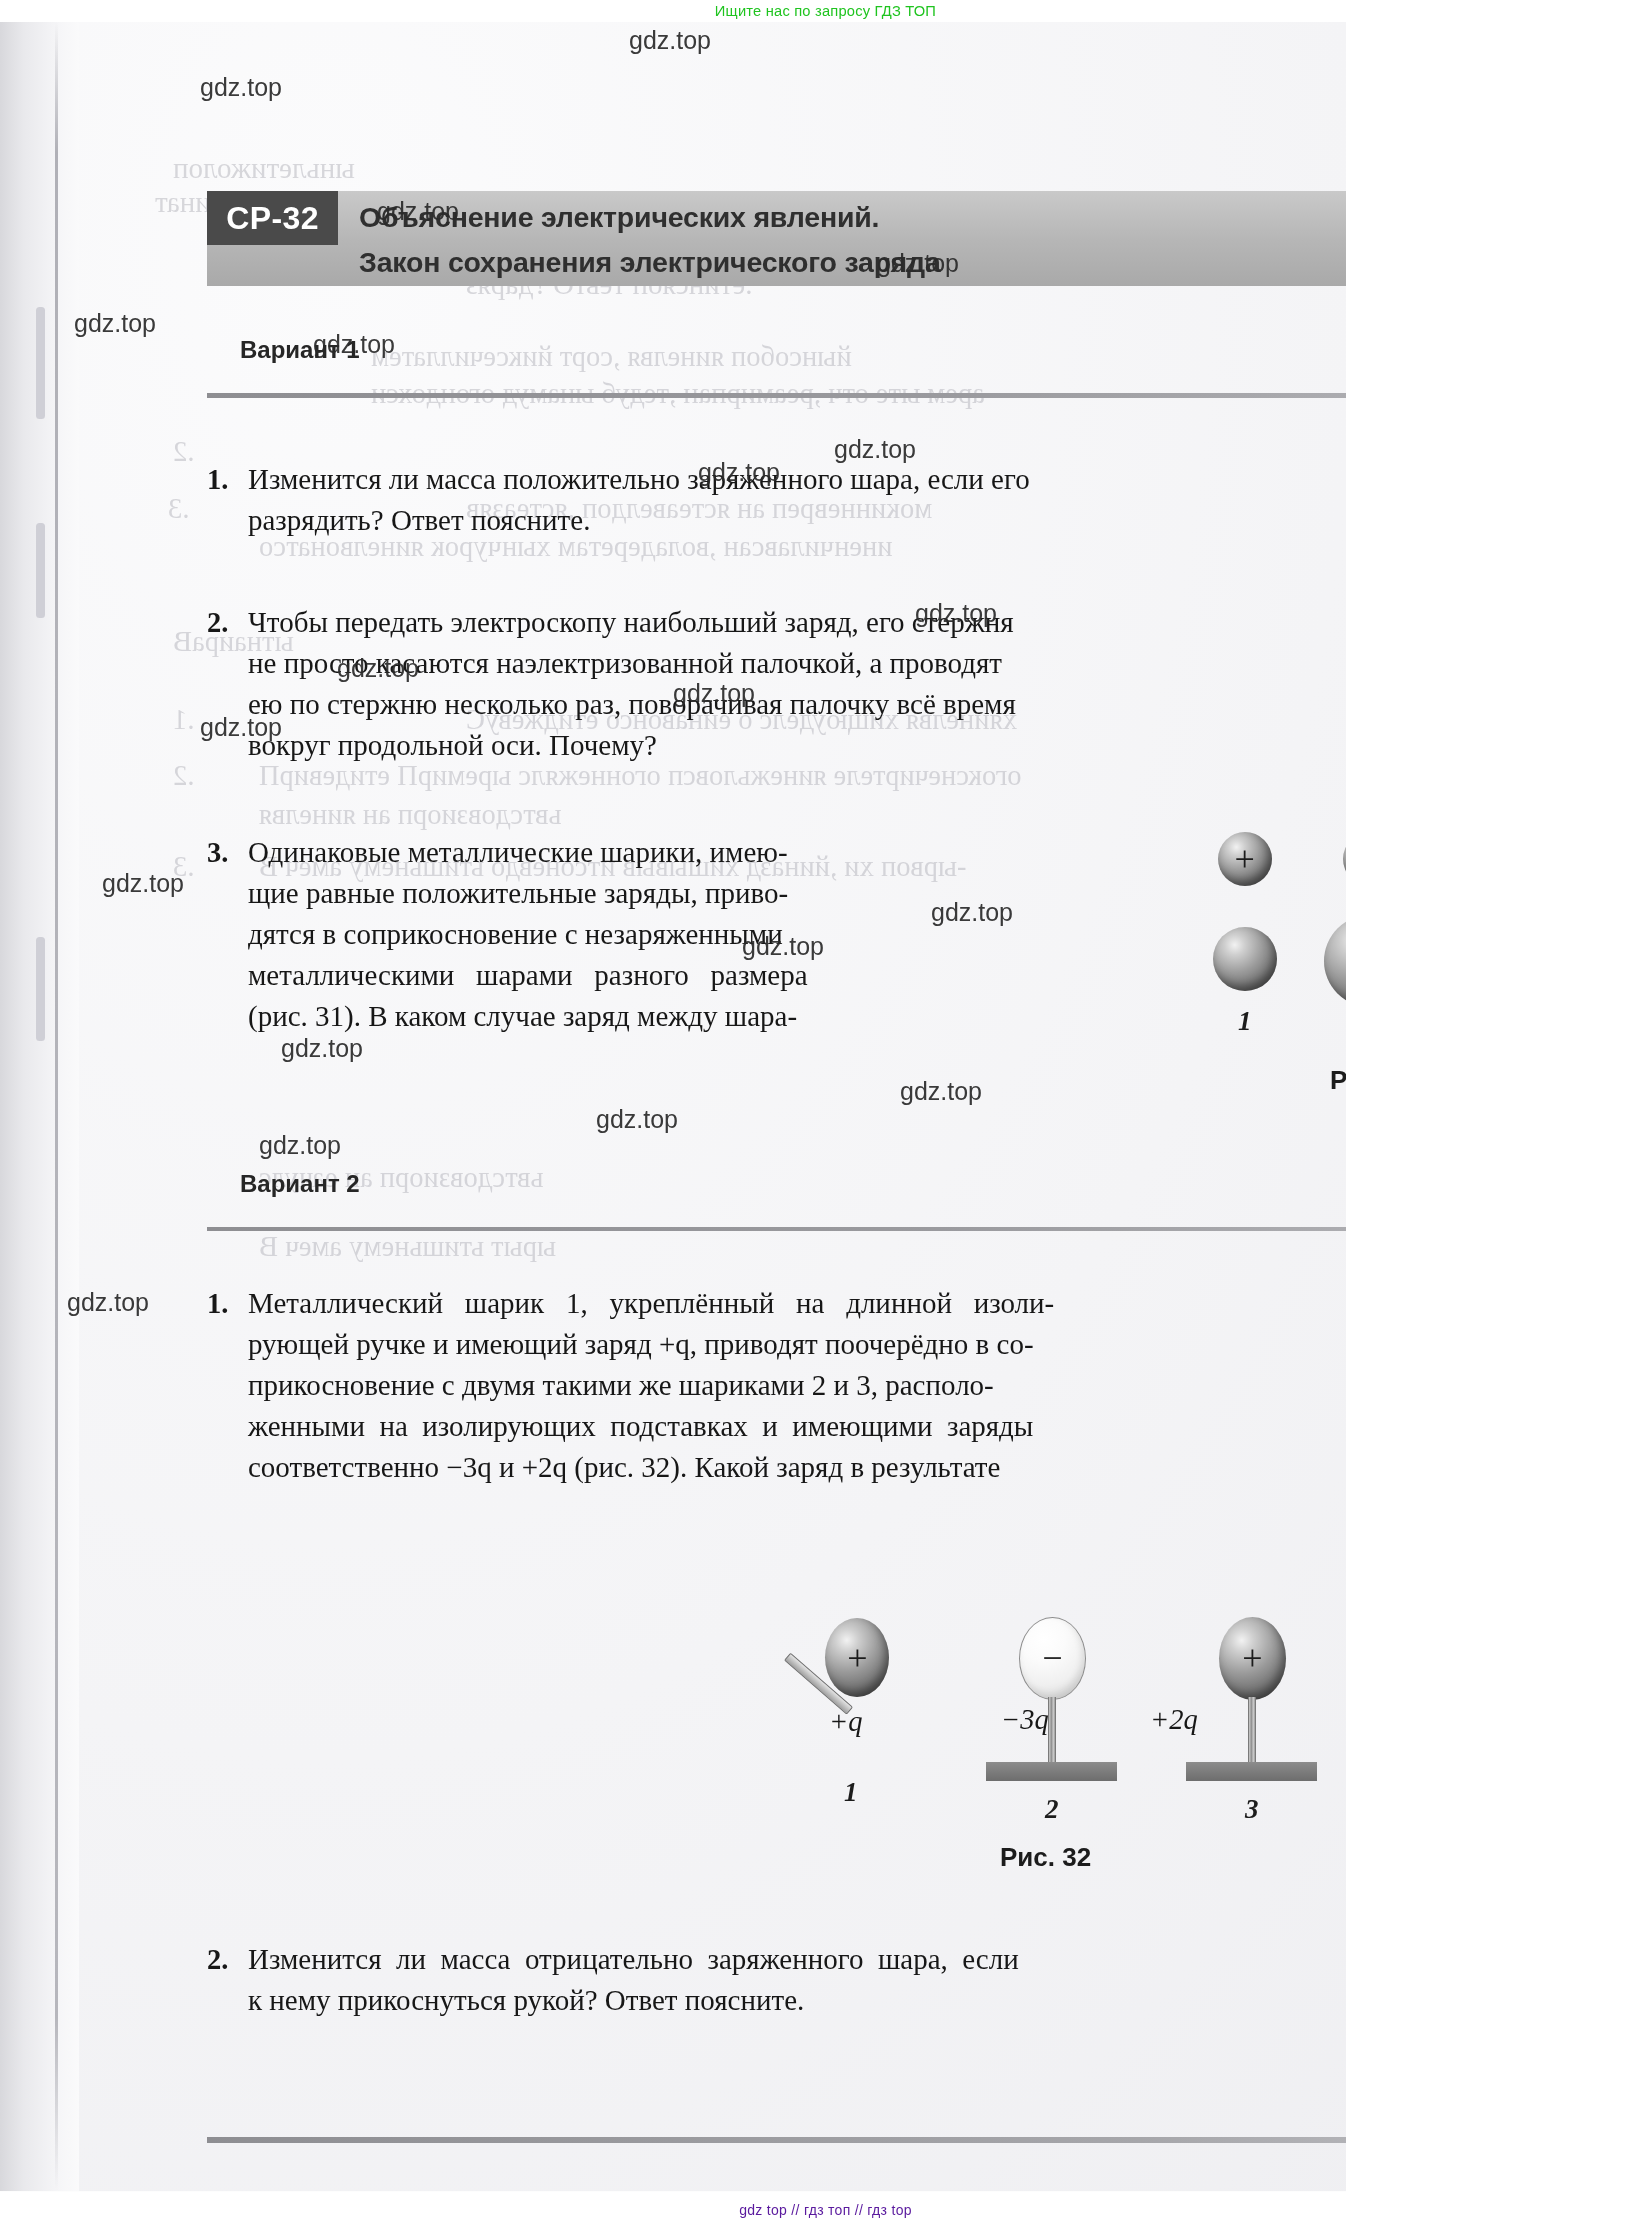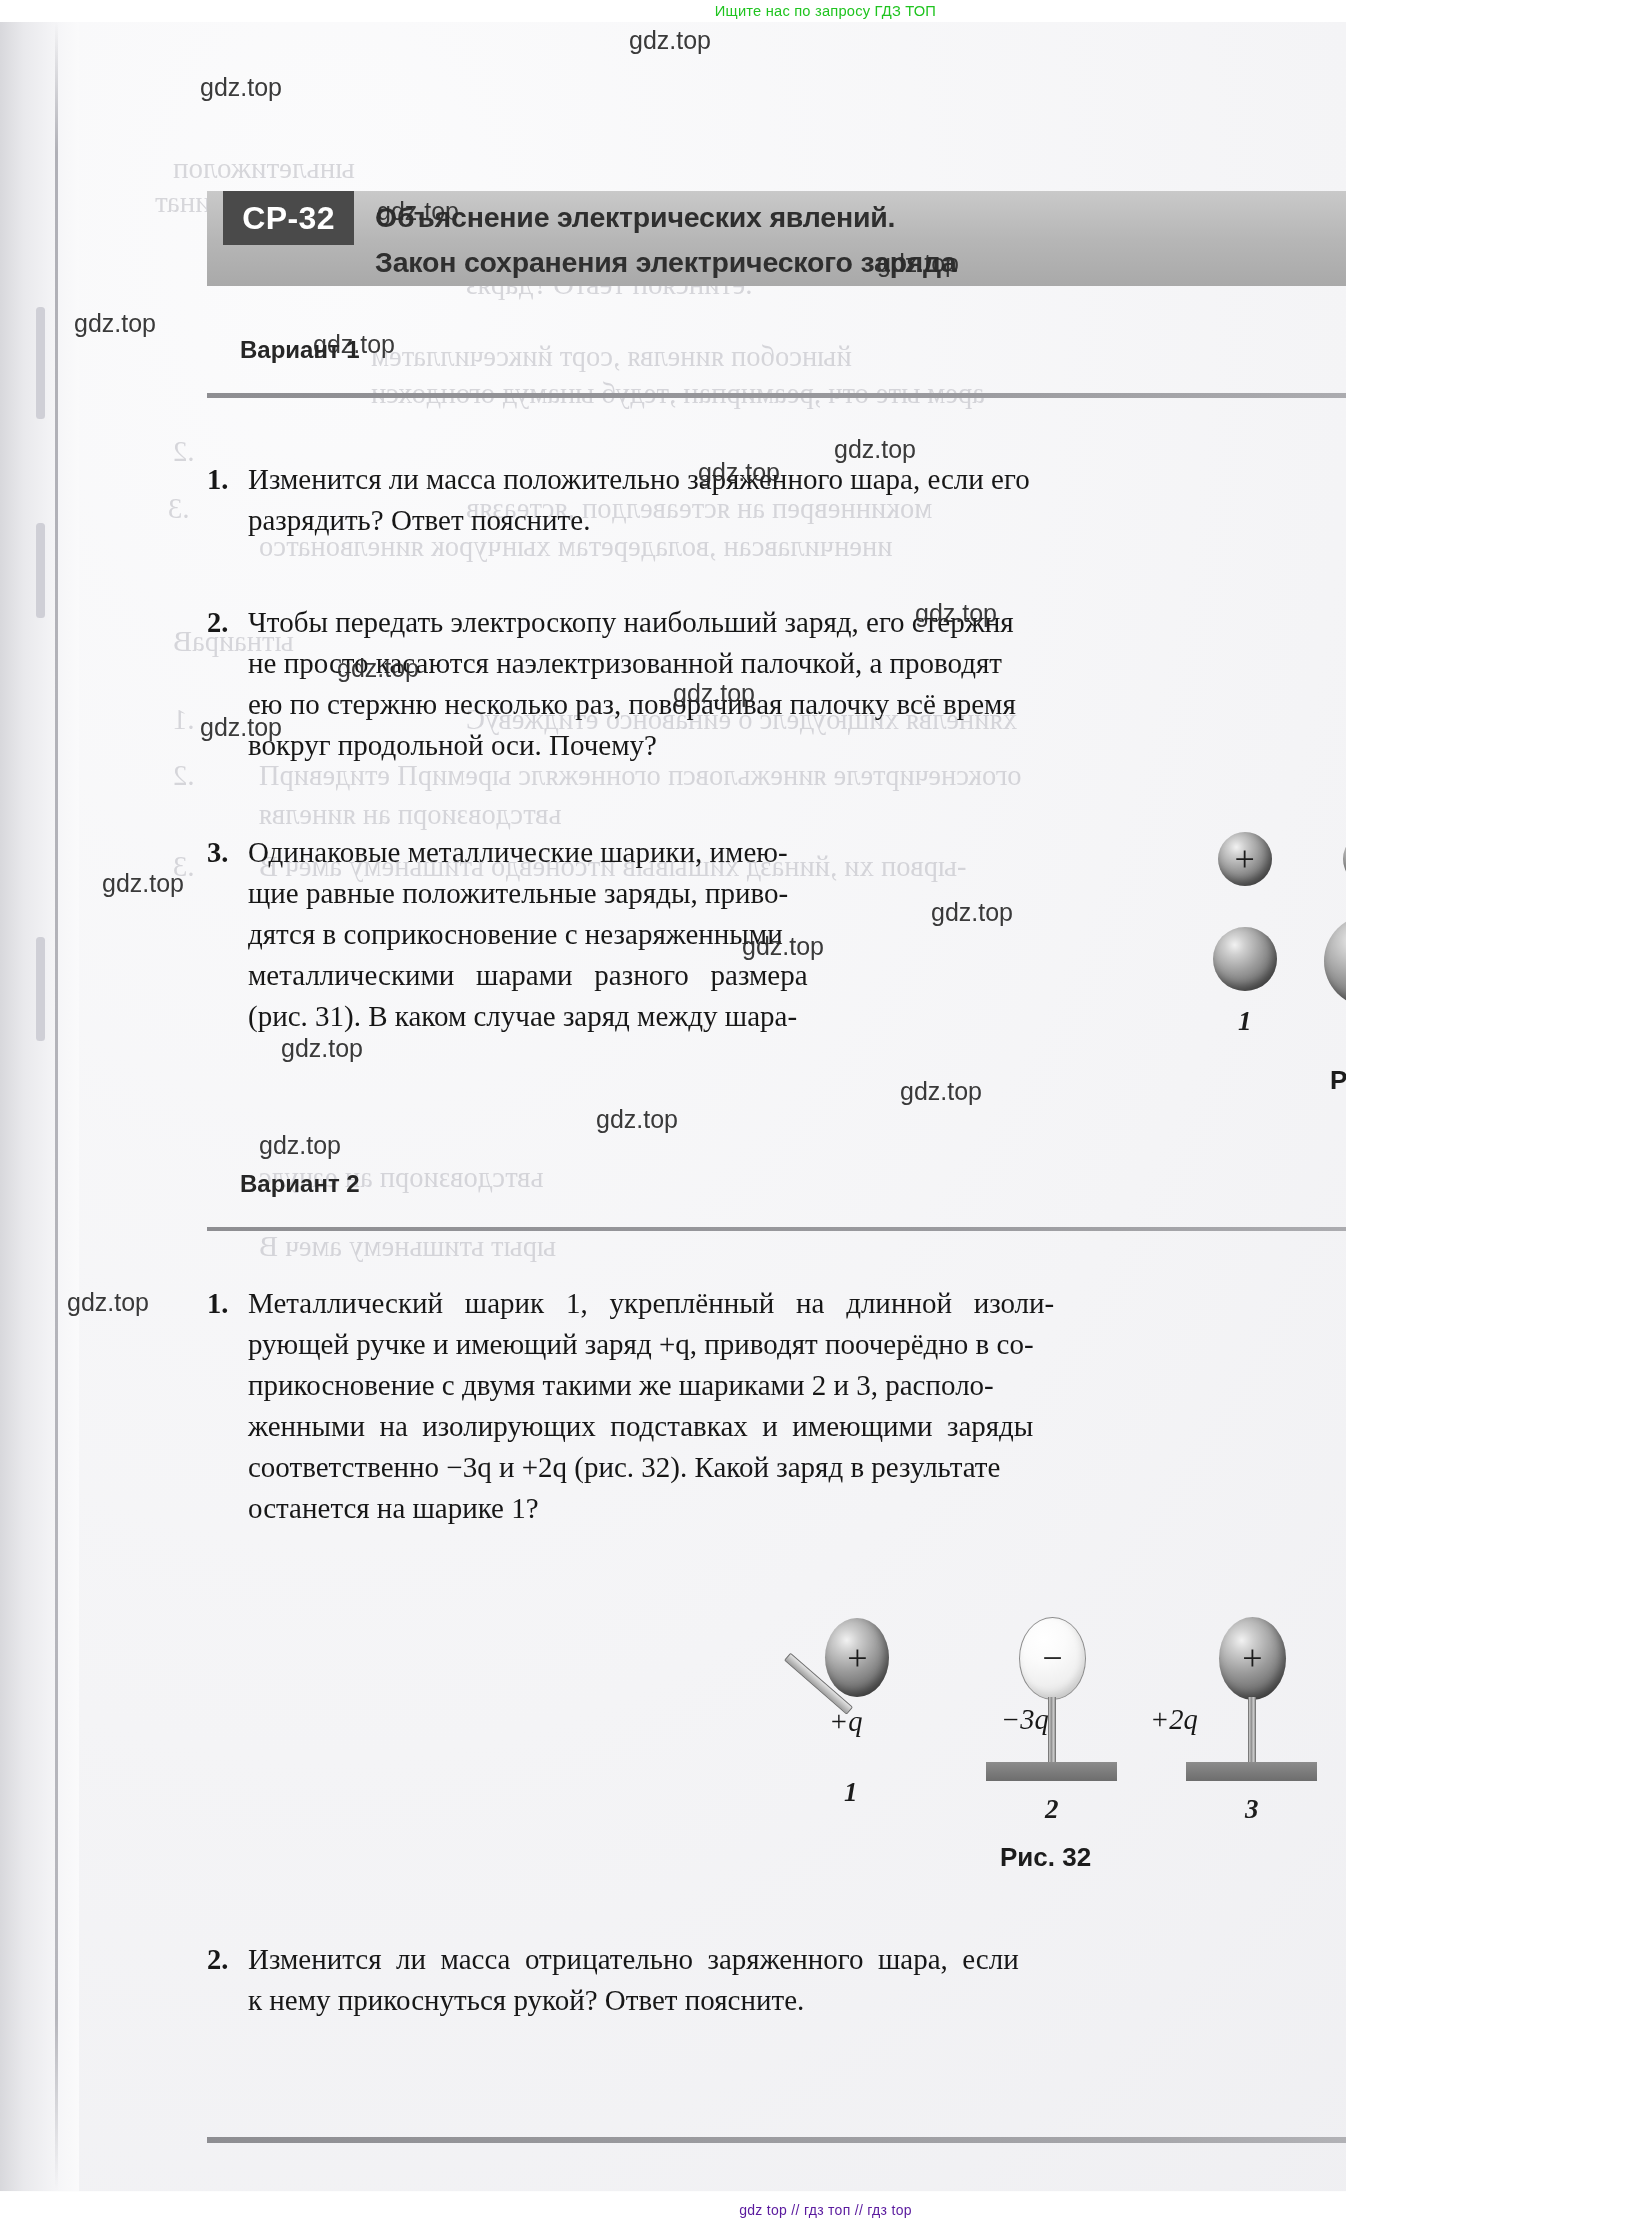--- a/index.html
+++ b/index.html
@@ -81,21 +81,21 @@
   .content {
     position: absolute;
     left: 207px; top: 0; width: 1371px; height: 100%;
   }
 
   
   .banner {
     position: absolute; left: 0; top: 169px;
     width: 1334px; height: 95px;
     background: linear-gradient(to bottom, #c9c9c9 0%, #b6b6b6 52%, #a9a9a9 100%);
-    display: flex; align-items: stretch; padding-left: 16px;
+    display: flex; align-items: stretch;
   }
   .banner-tag {
     width: 131px;
     background: #4a4a4a;
     color: #ffffff;
     font-family: "Liberation Sans", sans-serif;
     font-weight: bold;
     font-size: 32px;
     display: flex; align-items: center; justify-content: center;
     letter-spacing: 0.4px;
@@ -359,21 +359,20 @@
       <div class="rule thin" style="top:1205px;"></div>
 
       <div class="q" style="top:1261px;width:1299px;">
         <div class="q-num">1.</div>
         <div class="q-body">
           <span class="ln">Металлический   шарик   1,   укреплённый   на   длинной   изоли-</span>
           <span class="ln">рующей ручке и имеющий заряд +q, приводят поочерёдно в со-</span>
           <span class="ln">прикосновение с двумя такими же шариками 2 и 3, располо-</span>
           <span class="ln">женными  на  изолирующих  подставках  и  имеющими  заряды</span>
           <span class="ln">соответственно −3q и +2q (рис. 32). Какой заряд в результате</span>
-          <span class="ln">останется на шарике 1?</span>
         </div>
       </div>
 
       <div class="fig32">
 
         <div class="handle" style="left:-36px;top:95px;width:83px;transform:rotate(41deg);"></div>
         <div class="sph" style="left:22.4px;top:7px;width:64px;height:79px;border-radius:50% 50% 50% 50%;">
           <span class="sgn">+</span>
         </div>
         <div class="chg" style="left:26px;top:95px;">+q</div>

